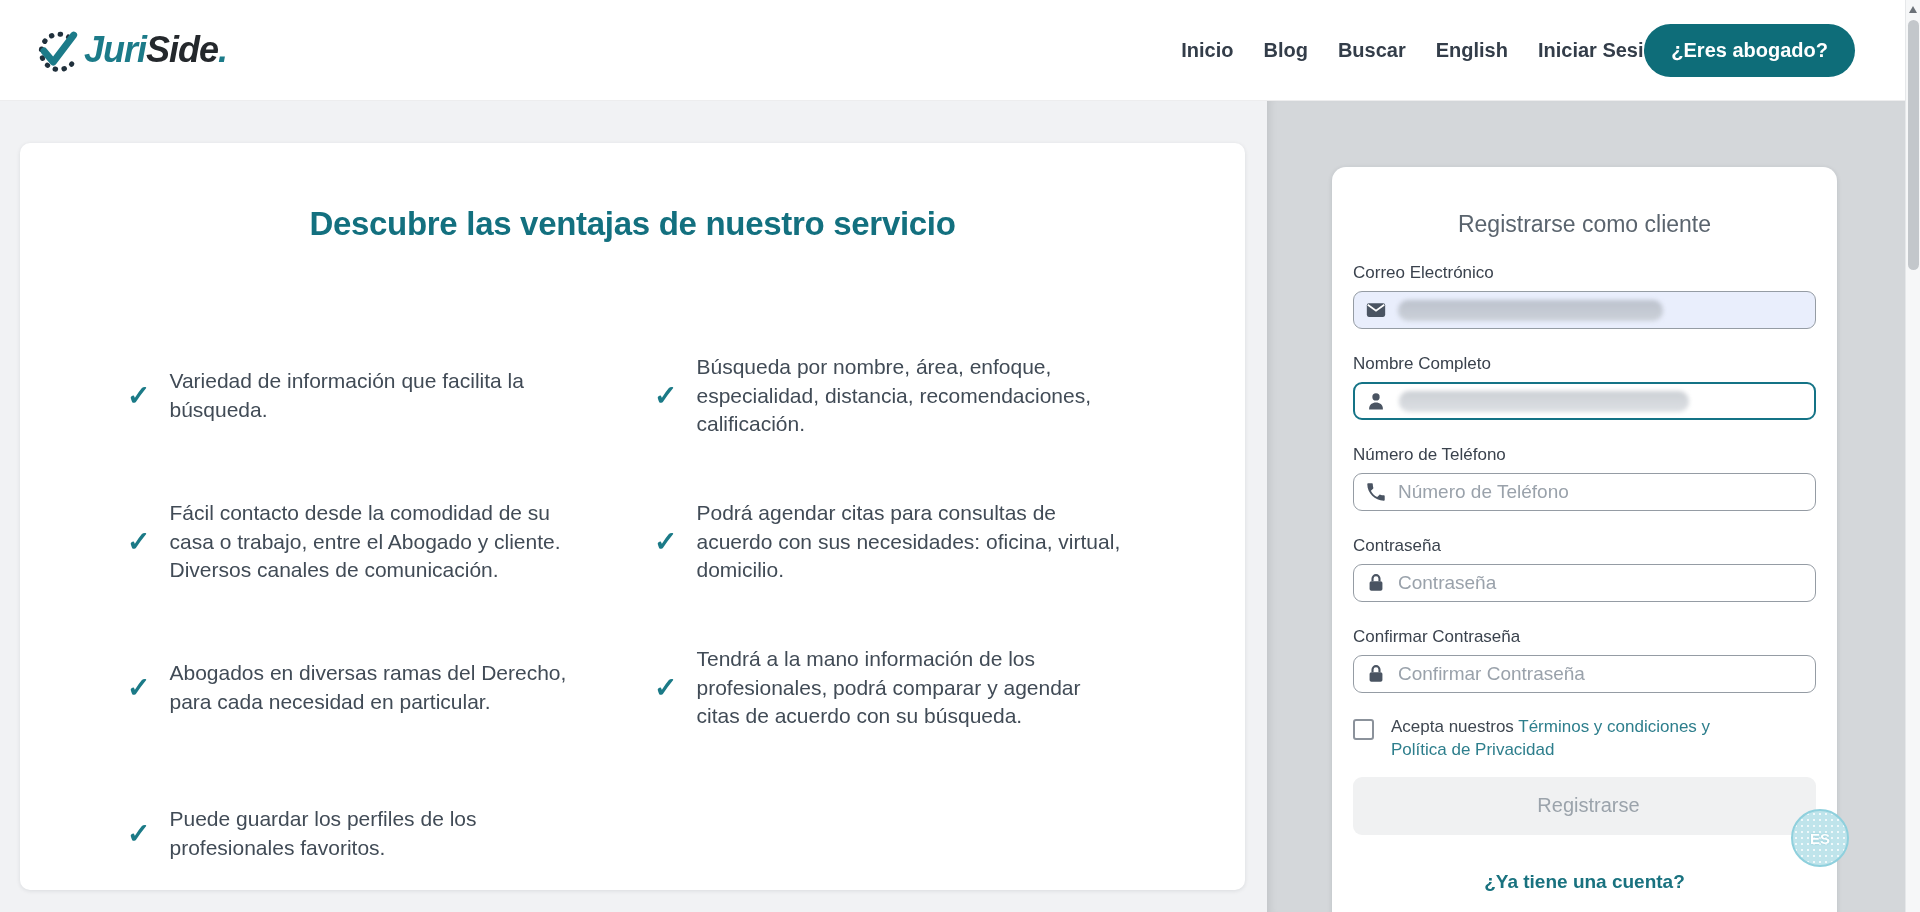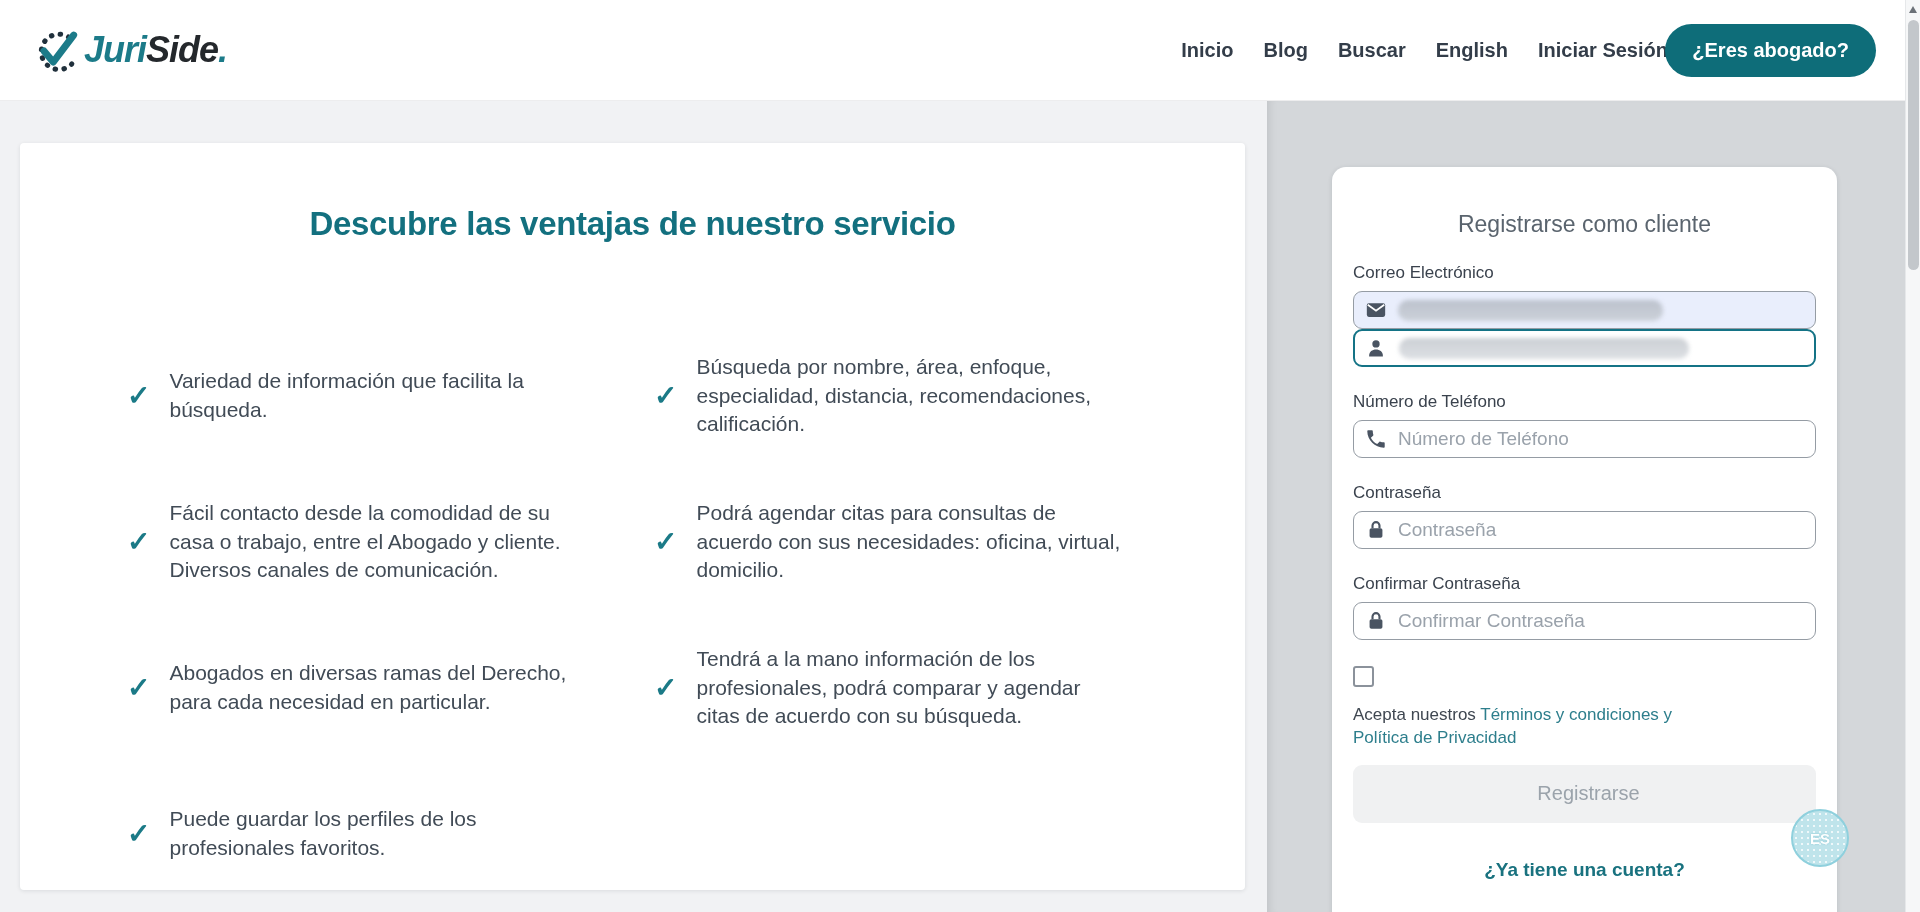--- a/index.html
+++ b/index.html
@@ -9,32 +9,32 @@
 
   
   .header { position:absolute; left:0; top:0; width:1920px; height:101px; background:#ffffff;
             border-bottom:1px solid #ededee; display:flex; align-items:center; z-index:5; }
   .logo { display:flex; align-items:center; margin-left:30px; cursor:pointer; }
   .logo svg { width:52px; height:52px; margin-right:2px; }
   .logo-text { font-size:36px; font-weight:800; font-style:italic; letter-spacing:-1px; color:#24282c; }
   .logo-text .accent { color:#1c7b89; }
   .nav { position:absolute; right:252px; display:flex; align-items:center; gap:30px; }
   .nav-link { font-size:20px; font-weight:600; color:#333d49; cursor:pointer; white-space:nowrap; }
-  .cta-btn { position:absolute; right:44px; background:#0e6d79; color:#ffffff; border:none; cursor:pointer;
+  .cta-btn { position:absolute; right:65px; background:#0e6d79; color:#ffffff; border:none; cursor:pointer;
              border-radius:9999px; padding:15px 27px; font-size:20px; font-weight:600;
              font-family:"Liberation Sans", sans-serif; }
 
   
   .left-section  { position:absolute; left:0; top:101px; width:1267px; height:811px; background:#f1f2f4; }
   .right-section { position:absolute; left:1267px; top:101px; width:653px; height:811px; background:#d4d7da;
                    box-shadow: inset 8px 0 8px -6px rgba(0,0,0,0.10); }
 
   
   .benefits-card { position:absolute; left:20px; top:143px; width:1225px; height:747px; background:#ffffff;
-                   border-radius:4px; box-shadow:0 1px 4px rgba(20,30,40,0.10); }
+                   border-radius:10px; box-shadow:0 1px 4px rgba(20,30,40,0.10); }
   .benefits-title { position:absolute; top:62px; left:0; width:100%; text-align:center;
                     font-size:33px; font-weight:700; color:#13707f; letter-spacing:-0.3px; }
   .benefits-grid { position:absolute; left:107px; top:180px; width:1060px;
                    display:grid; grid-template-columns:527px 527px; grid-auto-rows:146px; }
   .benefit { display:flex; align-items:center; gap:19px; padding-right:55px; }
   .benefit .check { color:#1b7a87; font-size:28px; font-weight:700; line-height:1; flex:0 0 auto; }
   .benefit .txt { font-size:21px; color:#414b56; line-height:1.38; }
   .c1r1{grid-column:1;grid-row:1} .c1r2{grid-column:1;grid-row:2} .c1r3{grid-column:1;grid-row:3} .c1r4{grid-column:1;grid-row:4}
   .c2r1{grid-column:2;grid-row:1} .c2r2{grid-column:2;grid-row:2} .c2r3{grid-column:2;grid-row:3}
 
@@ -48,21 +48,21 @@
   .input-box, .input-el { width:100%; height:38px; border:1px solid #959ca4; border-radius:9px;
                background:#ffffff; padding-left:44px; font-size:19px; color:#3a424d;
                font-family:"Liberation Sans", sans-serif; display:flex; align-items:center; }
   .input-el::placeholder { color:#9aa2ab; opacity:1; }
   .autofill { background:#e9eefc !important; }
   .focused  { border:2px solid #147386 !important; }
   .redacted { height:21px; border-radius:10px; filter:blur(2px); }
   .redacted.email-val { width:265px; background:linear-gradient(180deg,#bcc2cd,#ccd1d9); }
   .redacted.name-val  { width:290px; background:linear-gradient(180deg,#ccd0d5,#dde0e4); }
 
-  .terms-row { display:flex; margin-top:23px; gap:17px;flex-direction:column; }
+  .terms-row { display:flex; margin-top:23px; gap:17px; }
   .checkbox { flex:0 0 auto; width:21px; height:21px; margin-top:3px; border:2px solid #8b929b;
               border-radius:3px; background:#ffffff; cursor:pointer; }
   .terms-text { font-size:17px; line-height:1.35; color:#3f4751; max-width:340px; }
   .terms-text .link { color:#2d7e8c; cursor:pointer; }
 
   .submit-btn { display:block; width:100%; height:58px; margin-top:15px; border:none; border-radius:9px;
                 background:#f0f1f2; color:#9ba3ab; font-size:20px; cursor:pointer;
                 font-family:"Liberation Sans", sans-serif;padding-left:8px; }
   .login-link { margin-top:36px; text-align:center; font-size:19px; font-weight:600; color:#19727f; cursor:pointer; }
 
@@ -154,20 +154,21 @@
     <div class="input-wrap">
       <svg viewBox="0 0 24 24">
         <rect class="icon-fill" x="2" y="4.5" width="20" height="15" rx="2.2"></rect>
         <path d="M3 6.2l9 6.6 9-6.6" fill="none" stroke="#ffffff" stroke-width="1.9"></path>
       </svg>
       <div class="input-box autofill">
         <div class="redacted email-val"></div>
       </div>
     </div>
 
+    <label class="field-label">Nombre Completo</label>
     <div class="input-wrap">
       <svg viewBox="0 0 24 24">
         <circle class="icon-fill" cx="12" cy="7.5" r="4"></circle>
         <path class="icon-fill" d="M4.5 20.5c0-4.5 3.4-6.9 7.5-6.9s7.5 2.4 7.5 6.9v.8h-15z"></path>
       </svg>
       <div class="input-box focused">
         <div class="redacted name-val"></div>
       </div>
     </div>
 

